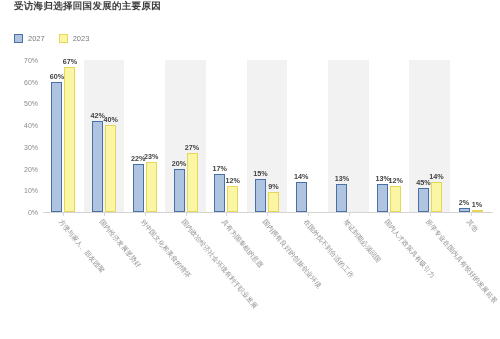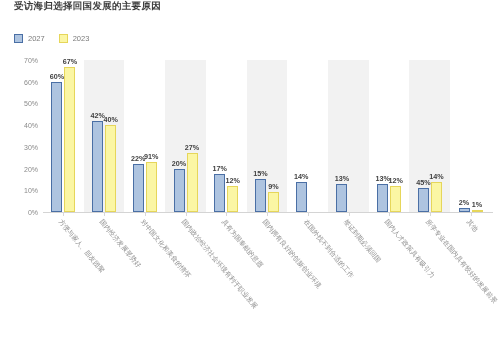--- a/index.html
+++ b/index.html
@@ -151,21 +151,21 @@
         </div>
       </div>
       <div class="group" style="width: 9.09091%;">
         <div class="bar-wrap">
           <div class="bar b2019" style="height: 47.7714px;">
             <span class="bar-label">22%</span>
           </div>
         </div>
         <div class="bar-wrap">
           <div class="bar b2018" style="height: 49.9429px;">
-            <span class="bar-label">91%</span>
+            <span class="bar-label">23%</span>
           </div>
         </div>
       </div>
       <div class="group" style="width: 9.09091%;">
         <div class="bar-wrap">
           <div class="bar b2019" style="height: 43.4286px;">
             <span class="bar-label">20%</span>
           </div>
         </div>
         <div class="bar-wrap">

